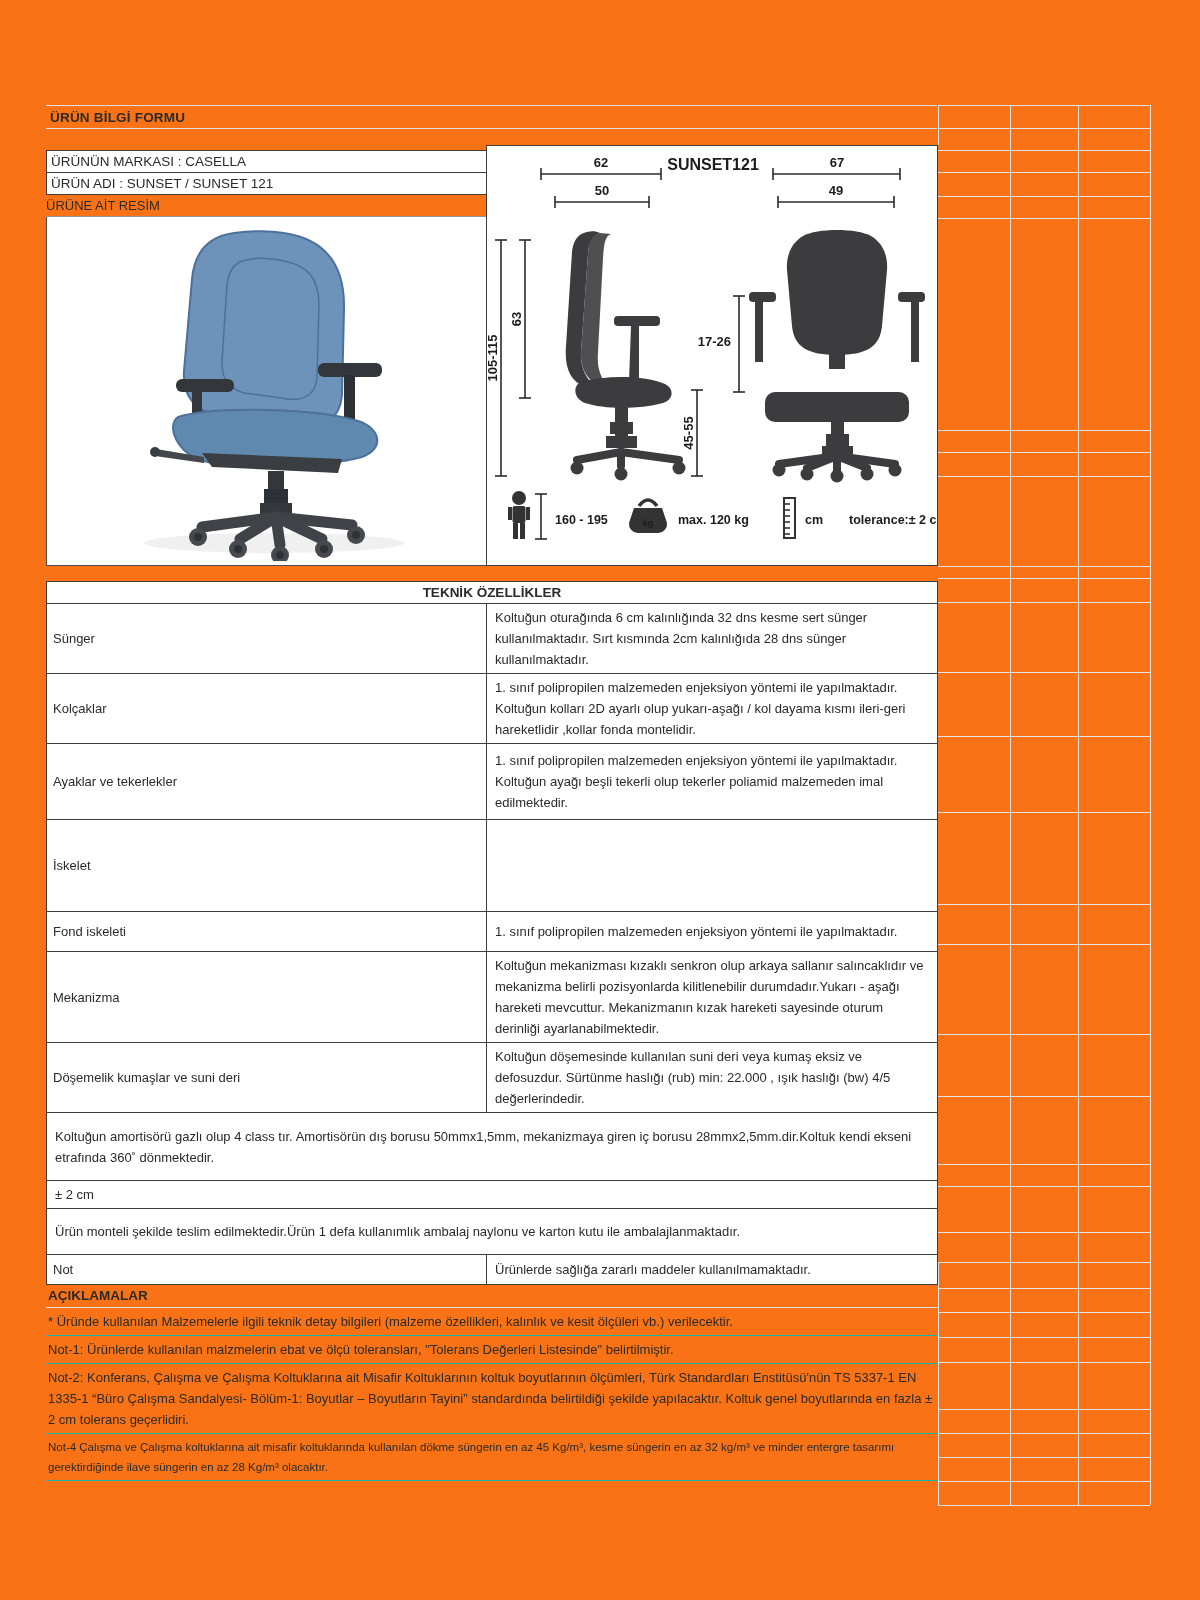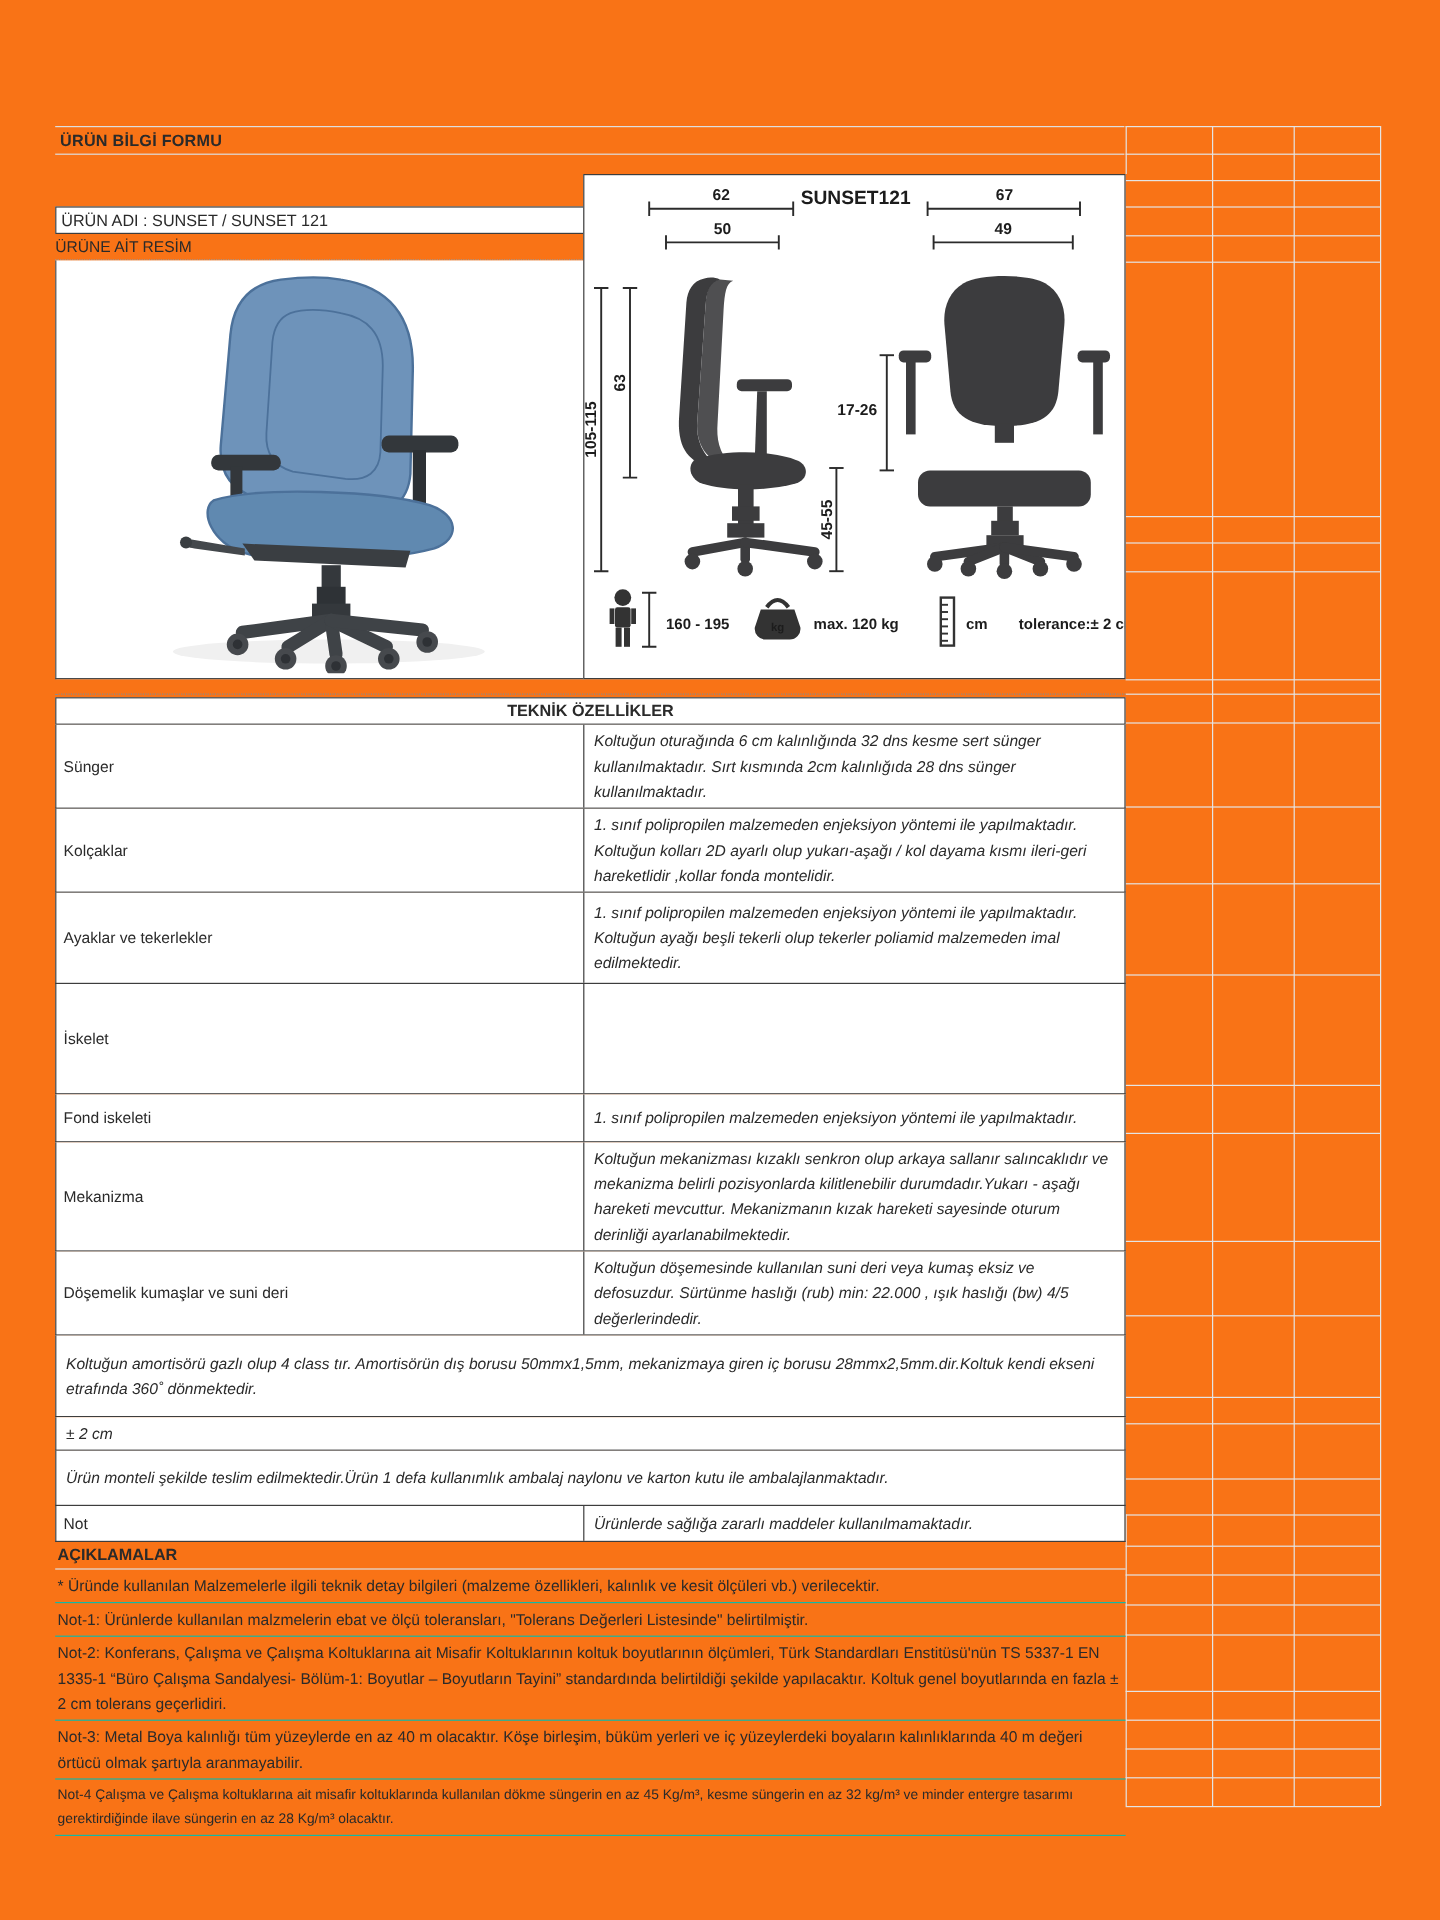--- a/index.html
+++ b/index.html
@@ -25,21 +25,21 @@
   .dimtxt{font-size:13px;font-weight:bold;}
   .sil{fill:#3c3c3e;}
   
   .tekTable{left:46px;top:578px;width:892px;border-top:1px dotted #8a8a8a;box-sizing:border-box;}
   .theader{margin-top:2px;border:1.4px solid #3d3d3d;height:23px;line-height:22px;text-align:center;
     font-weight:bold;font-size:13.5px;box-sizing:border-box;background:#fff;}
   .trow{display:flex;border:1px solid #3d3d3d;border-top:none;box-sizing:border-box;background:#fff;}
   .tlabel{width:440px;border-right:1px solid #3d3d3d;box-sizing:border-box;
     padding:3px 6px;font-size:13px;display:flex;align-items:center;}
   .tvalue{flex:1;box-sizing:border-box;padding:3px 8px;font-size:13px;line-height:21px;
-    display:flex;align-items:center;font-style:italic;}
+    display:flex;align-items:center;}
   
   .notes{left:46px;top:1262px;width:892px;box-sizing:border-box;}
   .notes-title{font-weight:bold;font-size:13.5px;padding:26px 0 4px 2px;border-bottom:1px solid #e0e0e0;}
   .note{font-size:13px;line-height:21px;padding:3px 4px 3px 2px;border-bottom:1px solid #14b8a6;}
   .note.small{font-size:11.5px;line-height:20px;}
 </style>
 </head>
 <body>
 
 <div class="page">
@@ -78,20 +78,21 @@
       <div class="gridline" style="left: 938px; top: 1337px; width: 212px; height: 1px;"></div>
       <div class="gridline" style="left: 938px; top: 1362px; width: 212px; height: 1px;"></div>
       <div class="gridline" style="left: 938px; top: 1409px; width: 212px; height: 1px;"></div>
       <div class="gridline" style="left: 938px; top: 1433px; width: 212px; height: 1px;"></div>
       <div class="gridline" style="left: 938px; top: 1457px; width: 212px; height: 1px;"></div>
       <div class="gridline" style="left: 938px; top: 1481px; width: 212px; height: 1px;"></div>
       <div class="gridline" style="left: 938px; top: 1505px; width: 212px; height: 1px;"></div>
     </div>
 
   <div class="abs form-title">ÜRÜN BİLGİ FORMU</div>
+  <div class="abs hbox" style="top:150px;">ÜRÜNÜN MARKASI : CASELLA</div>
   <div class="abs hbox" style="top:172px;">ÜRÜN ADI : SUNSET / SUNSET 121</div>
   <div class="abs caption-row">ÜRÜNE AİT RESİM</div>
 
   <div class="abs photo-area">
     <svg width="360" height="340" viewBox="0 0 360 340" style="position:absolute;left:45px;top:4px;">
       <ellipse cx="182" cy="322" rx="130" ry="10" fill="#f0f0f0"></ellipse>
 
       <path class="bk" d="M142,12 C112,16 102,36 100,58 L92,150 C90,176 104,190 128,196 L204,206 C232,210 248,198 250,174 L252,88 C253,42 232,18 192,12 C175,9 158,10 142,12 Z" fill="#6e93ba" stroke="#4c719a" stroke-width="2"></path>
       <path d="M150,40 C140,44 136,54 135,64 L130,140 C129,158 138,168 152,172 L196,178 C214,180 224,172 225,156 L227,84 C227,56 214,44 192,40 C178,37 162,36 150,40 Z" fill="none" stroke="#4c719a" stroke-width="1.5"></path>
 
@@ -316,17 +317,16 @@
       <div class="tlabel">Not</div>
       <div class="tvalue">Ürünlerde sağlığa zararlı maddeler kullanılmamaktadır.</div>
     </div>
   </div>
 
   <div class="abs notes">
     <div class="notes-title">AÇIKLAMALAR</div>
     <div class="note">* Üründe kullanılan Malzemelerle ilgili teknik detay bilgileri (malzeme özellikleri, kalınlık ve kesit ölçüleri vb.)  verilecektir.</div>
     <div class="note">Not-1: Ürünlerde kullanılan malzmelerin ebat ve ölçü toleransları, "Tolerans Değerleri Listesinde" belirtilmiştir.</div>
     <div class="note">Not-2: Konferans, Çalışma ve Çalışma Koltuklarına ait  Misafir Koltuklarının koltuk boyutlarının ölçümleri, Türk Standardları Enstitüsü'nün TS 5337-1 EN 1335-1 “Büro Çalışma Sandalyesi- Bölüm-1: Boyutlar – Boyutların Tayini” standardında belirtildiği şekilde yapılacaktır. Koltuk genel boyutlarında en fazla ± 2 cm tolerans geçerlidiri.</div>
-    <div class="note">Not-3: Metal Boya kalınlığı tüm yüzeylerde en az 40 m  olacaktır. Köşe birleşim, büküm yerleri ve iç yüzeylerdeki boyaların kalınlıklarında 40 m değeri örtücü olmak şartıyla aranmayabilir.</div>
     <div class="note small">Not-4 Çalışma ve Çalışma koltuklarına ait misafir koltuklarında kullanılan dökme süngerin en az 45 Kg/m³, kesme süngerin en az 32 kg/m³ ve minder entergre tasarımı gerektirdiğinde ilave süngerin en az 28 Kg/m³ olacaktır.</div>
   </div>
 
 </div>
 
 </body></html>

